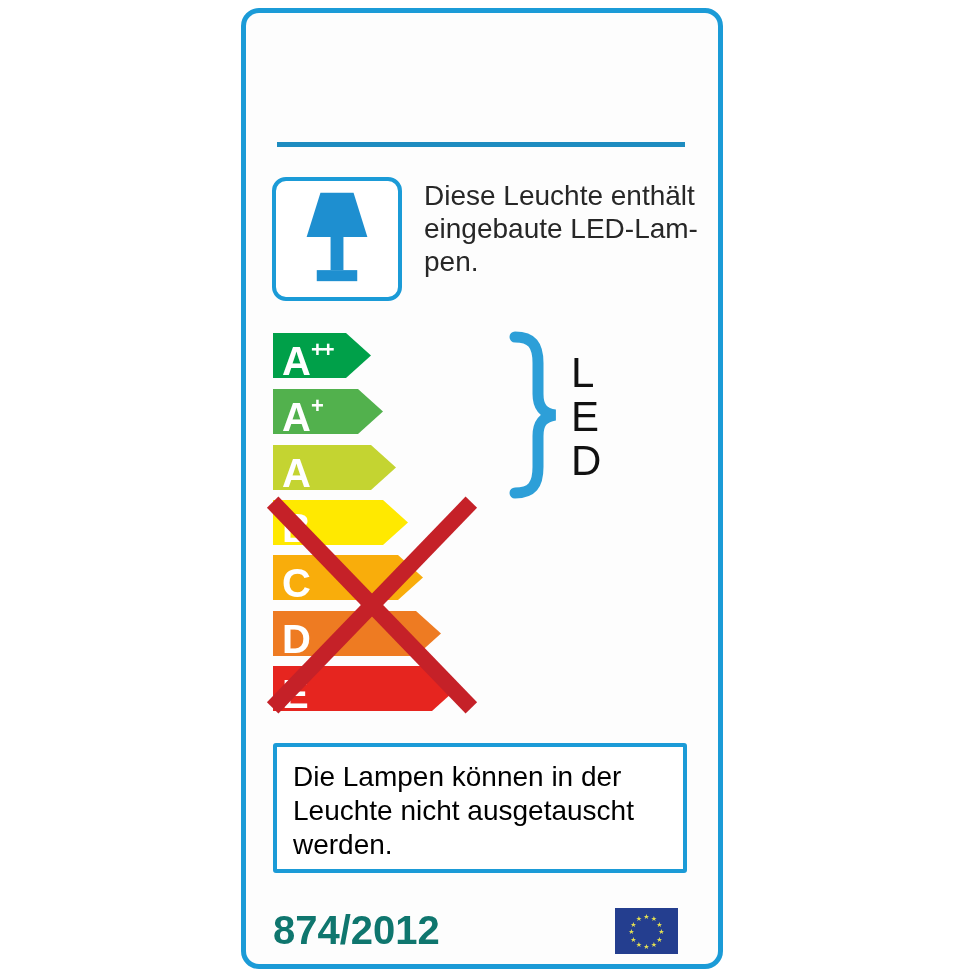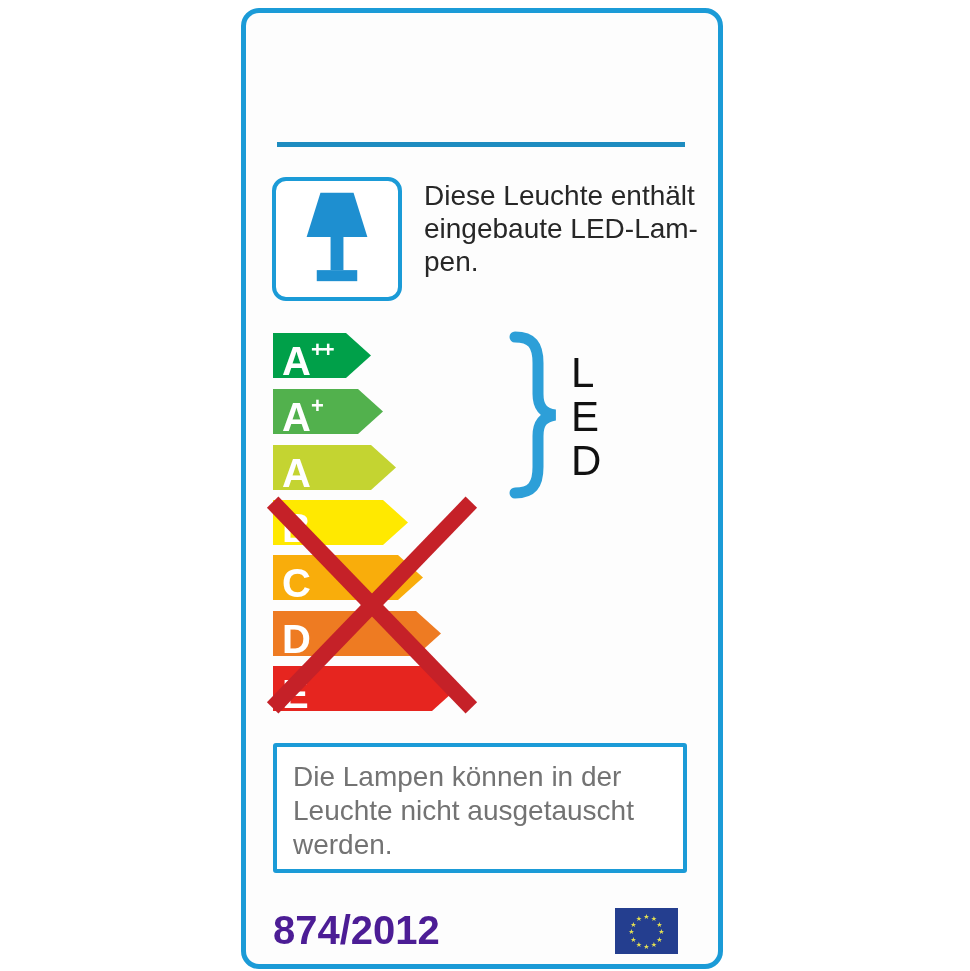--- a/index.html
+++ b/index.html
@@ -52,25 +52,25 @@
   }
   .cross-bar.a{transform:translate(-50%,-50%) rotate(46deg);}
   .cross-bar.b{transform:translate(-50%,-50%) rotate(-46deg);}
 
   
   .note-box{
     position:absolute;left:27px;top:730px;width:414px;height:130px;
     box-sizing:border-box;border:4px solid #1b9bd7;border-radius:3px;background:#fff;
     padding:13px 16px;
   }
-  .note-text{font-size:28px;line-height:34px;color:#737373;white-space:pre-line;}
+  .note-text{font-size:28px;line-height:34px;color:#000000;white-space:pre-line;}
 
   .regulation{
     position:absolute;left:27px;top:895px;
-    font-size:40px;font-weight:bold;color:#4c1d95;letter-spacing:0;
+    font-size:40px;font-weight:bold;color:#0f766e;letter-spacing:0;
   }
 
   .eu-flag{position:absolute;left:369px;top:895px;width:63px;height:46px;background:#243e8f;}
   .eu-star{position:absolute;font-size:7px;line-height:7px;transform:translate(-50%,-50%);}
 </style>
 </head>
 <body>
 
 <div id="canvas">
   <div class="energy-label">

